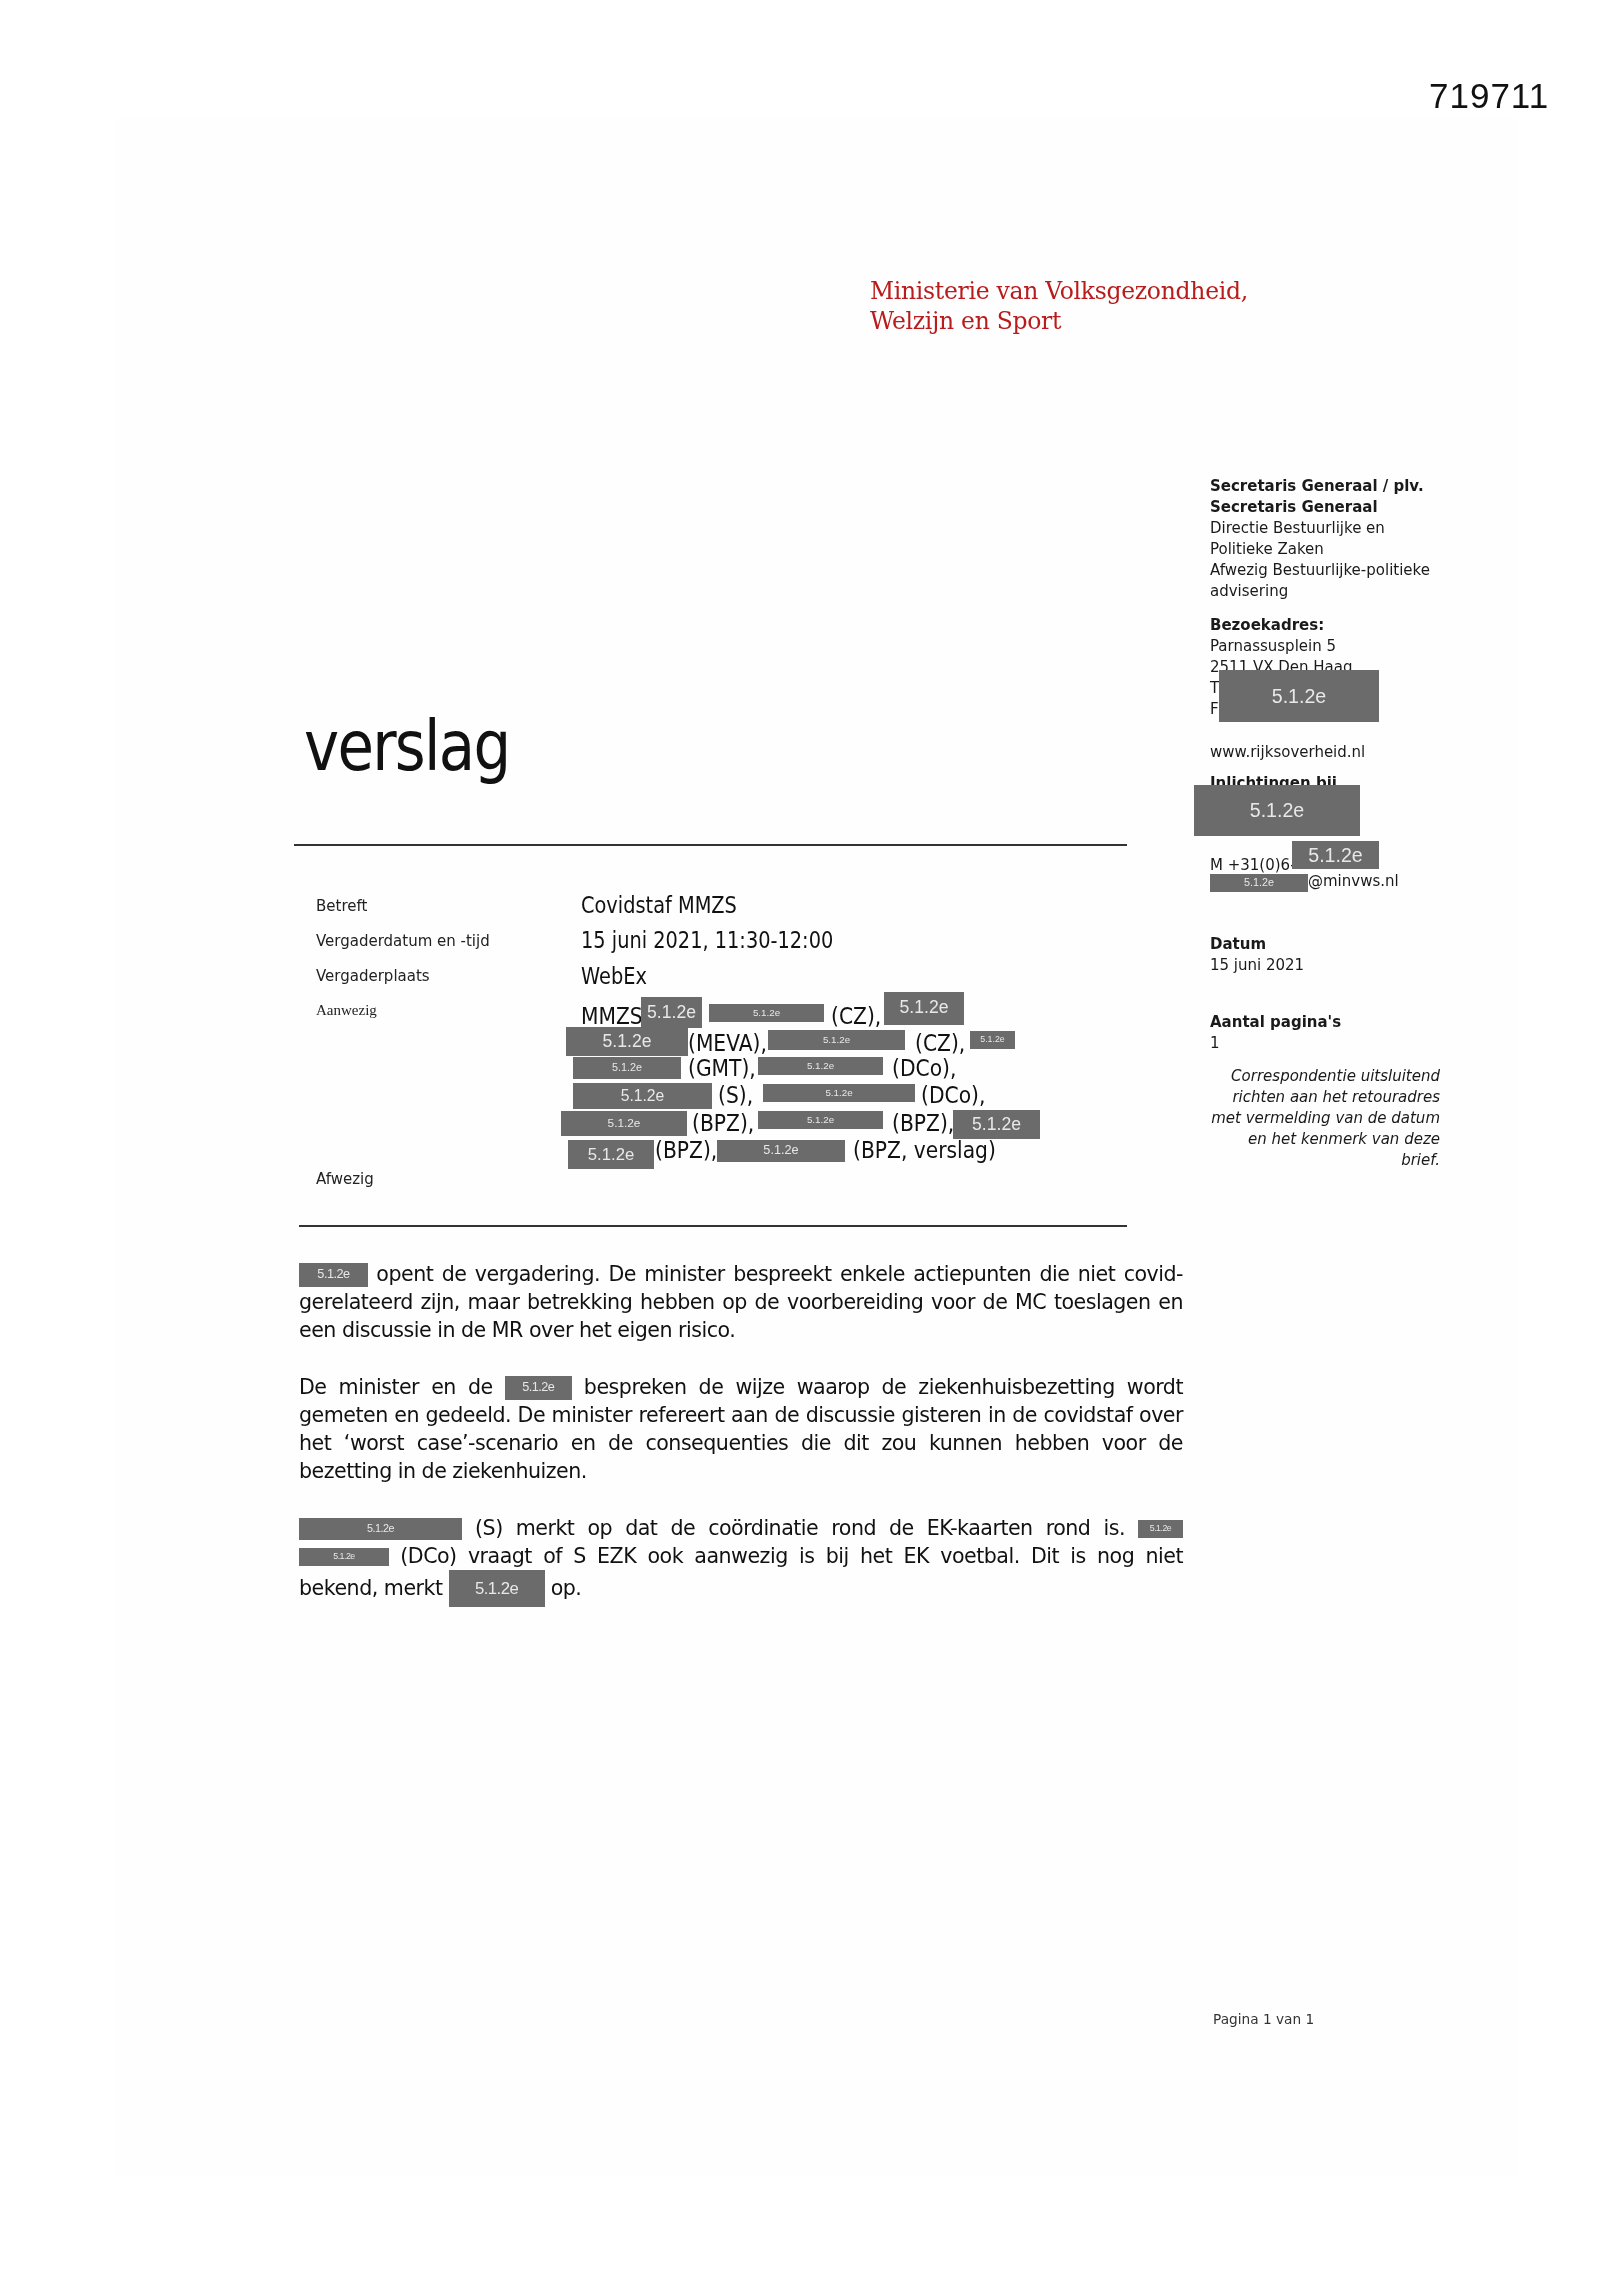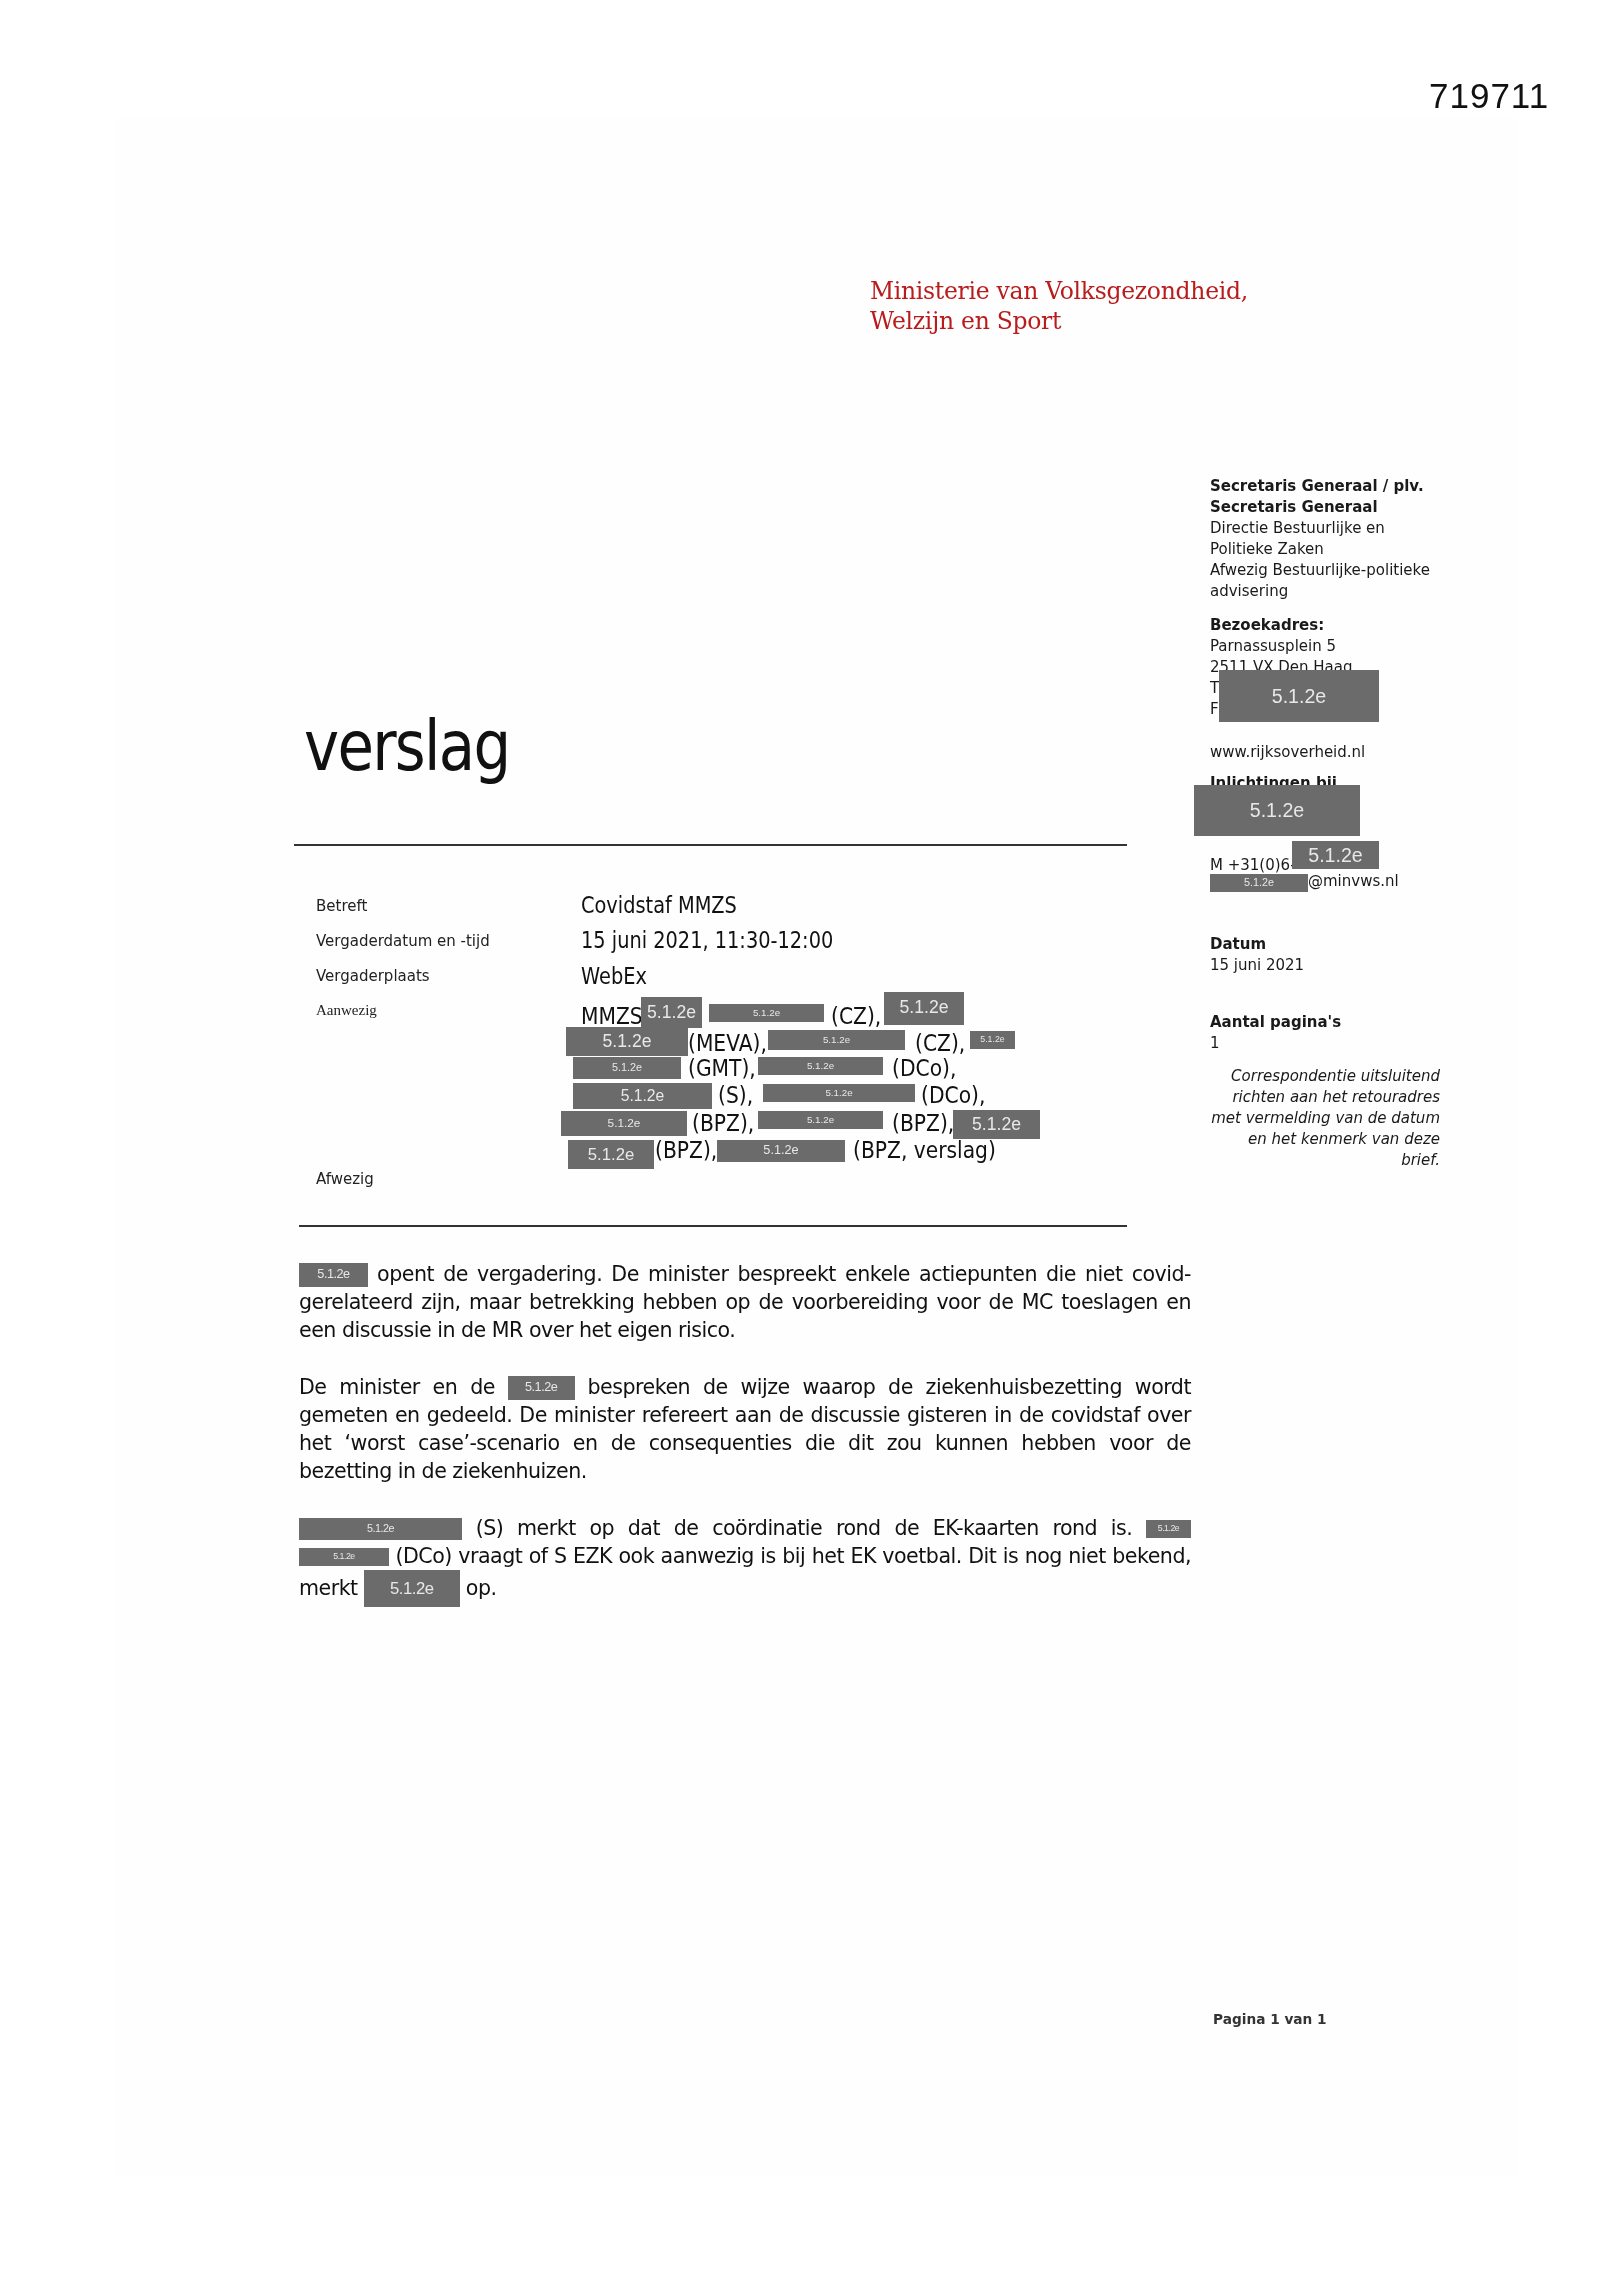--- a/index.html
+++ b/index.html
@@ -11,23 +11,23 @@
   .side { left:1210px; font-family:"DejaVu Sans", sans-serif; font-size:15px; line-height:21px; color:#1a1a1a; width:255px; }
   .side b { font-weight:bold; }
   .red { display:inline-block; background:#6b6b6b; color:#e8e8e8; font-family:"Liberation Sans", sans-serif; text-align:center; vertical-align:middle; }
   .title { left:304px; top:706px; font-family:"DejaVu Sans", sans-serif; font-size:69px; font-weight:normal; color:#111; letter-spacing:-2px; transform:scaleX(0.86); transform-origin:left top; }
   .rule { height:2px; background:#333; }
   .meta-label { left:316px; font-family:"DejaVu Sans", sans-serif; font-size:15px; color:#222; }
   .meta-val { left:581px; font-family:"DejaVu Sans", sans-serif; font-size:22.5px; color:#111; transform:scaleX(0.86); transform-origin:left top; white-space:nowrap; }
   .att-line { left:568px; height:29px; font-family:"DejaVu Sans", sans-serif; font-size:22.5px; line-height:29px; white-space:nowrap; color:#111; }
   .att-line .t { display:inline-block; transform:scaleX(0.9); transform-origin:left center; }
   .body { left:299px; width:892px; font-family:"DejaVu Sans", sans-serif; font-size:20.6px; line-height:28px; color:#111; text-align:justify; letter-spacing:-0.5px; }
-  .para { margin:0 0 29px 0; }
+  .para { margin:0 8px 29px 0; }
   .body .red { font-size:12.7px; height:23.5px; line-height:23.5px; }
-  .footer { left:1213px; top:2011px; font-family:"DejaVu Sans", sans-serif; font-size:13.7px; color:#333;font-weight:bold; }
+  .footer { left:1213px; top:2011px; font-family:"DejaVu Sans", sans-serif; font-size:13.7px; color:#333; }
 </style>
 </head>
 <body>
 
 <div class="page"></div>
 
 <div class="abs docnum">719711</div>
 
 <div class="abs logo">
   <div>Ministerie van Volksgezondheid,</div>

